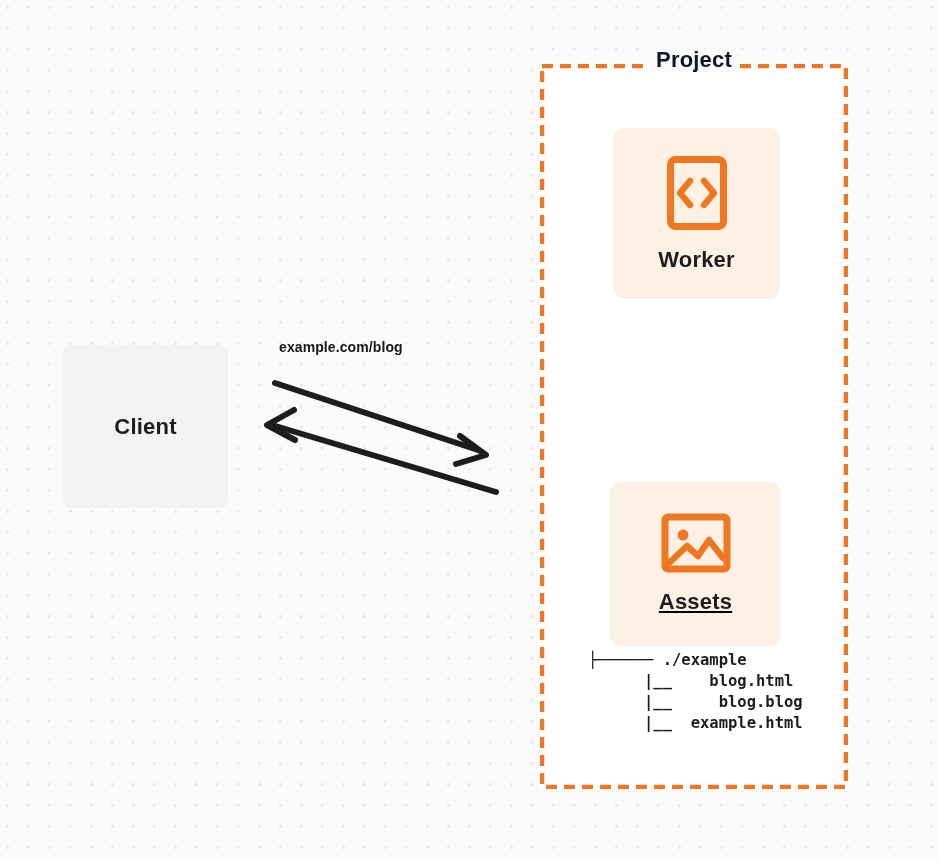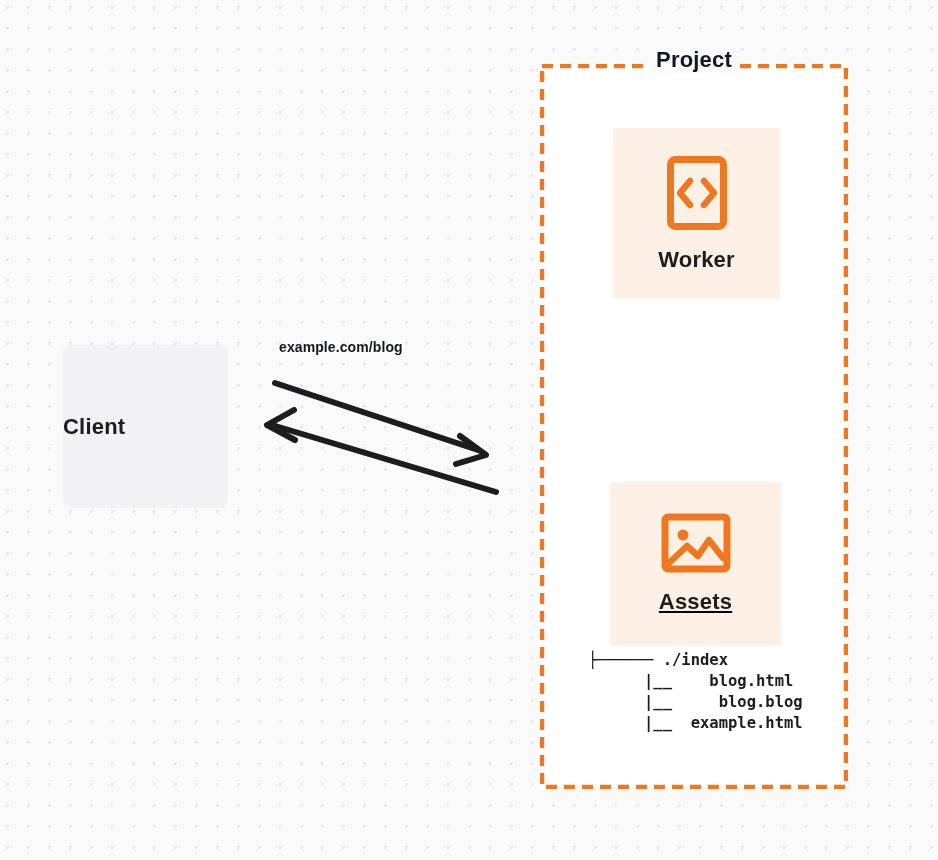--- a/index.html
+++ b/index.html
@@ -26,20 +26,21 @@
   .client-node {
     position: absolute;
     left: 63px;
     top: 345px;
     width: 165px;
     height: 163px;
     background: #f2f2f4;
     border-radius: 8px;
     display: flex;
     align-items: center;
+    justify-content: center;
   }
   .client-label {
     font-size: 22px;
     font-weight: bold;
     color: #1d1d1f;
     letter-spacing: 0.2px;
   }
 
   
   .edge-label {
@@ -88,21 +89,21 @@
     font-weight: bold;
     color: #0f172a;
     letter-spacing: 0.2px;
     white-space: nowrap;
   }
 
   
   .card {
     position: absolute;
     background: #fdf1e6;
-    border-radius: 0;
+    border-radius: 10px;
     display: flex;
     flex-direction: column;
     align-items: center;
     justify-content: center;
   }
   .card-worker {
     left: 73px;
     top: 64px;
     width: 167px;
     height: 171px;
@@ -185,19 +186,19 @@
       <span class="card-icon">
         <svg width="70" height="60" viewBox="0 0 70 60">
           <rect x="4" y="4" width="62" height="52" rx="3" ry="3" fill="none" stroke="#f07721" stroke-width="7"></rect>
           <circle cx="22" cy="22" r="5.5" fill="#f07721"></circle>
           <polyline points="8,50 26,33 37,43 48,27 62,45" fill="none" stroke="#f07721" stroke-width="6.5" stroke-linecap="round" stroke-linejoin="round"></polyline>
         </svg>
       </span>
       <span class="card-label">Assets</span>
     </div>
 
-    <div class="file-tree"><span>├────── ./index</span>
+    <div class="file-tree"><span>├────── ./example</span>
 <span>      |__    blog.html</span>
 <span>      |__     blog.blog</span>
 <span>      |__  example.html</span></div>
 
   </div>
 </div>
 
 </body></html>

